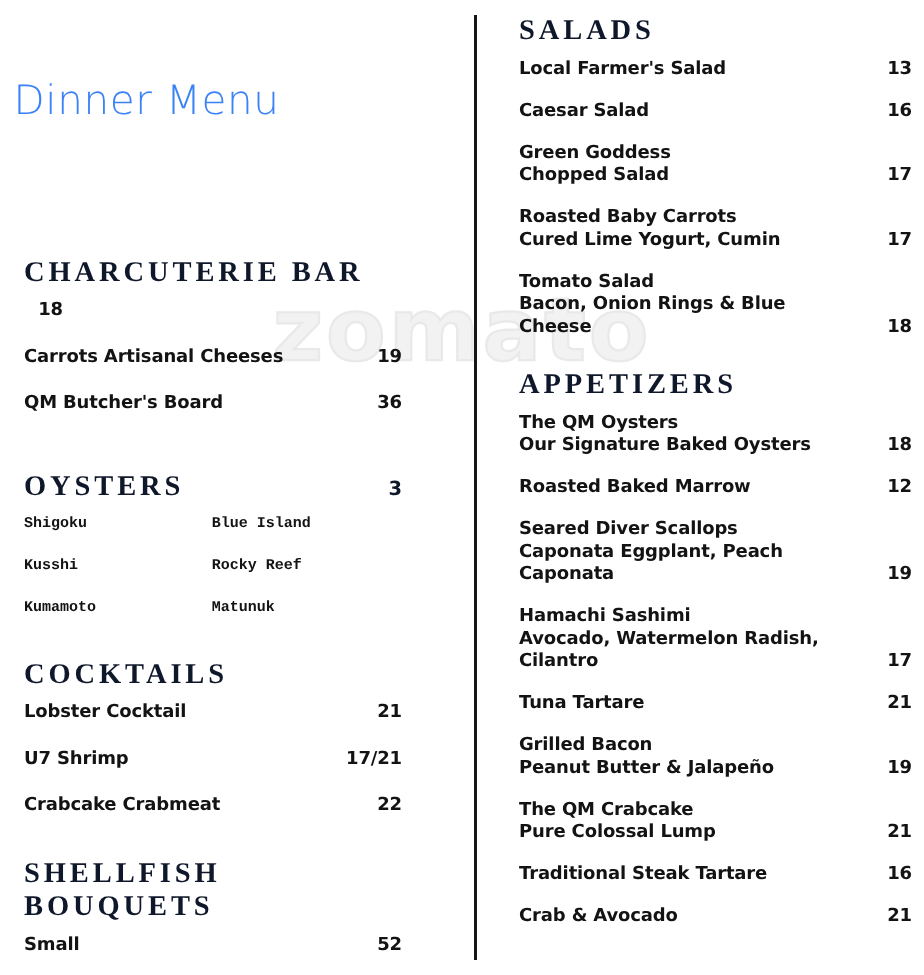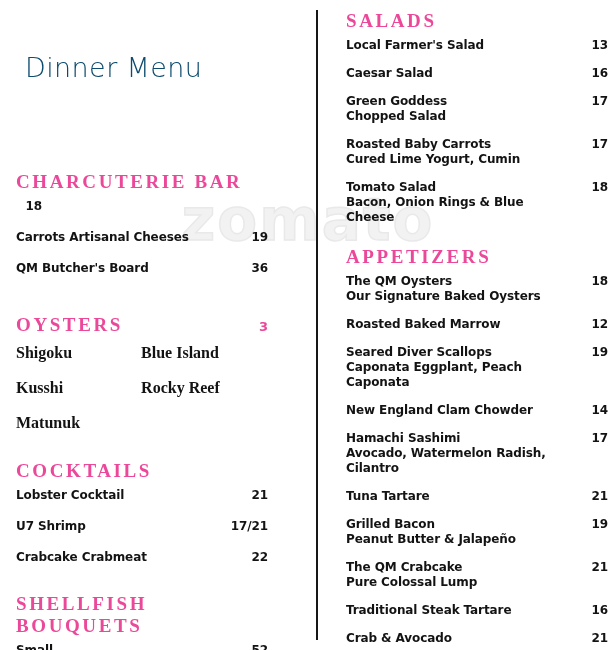--- a/index.html
+++ b/index.html
@@ -54,52 +54,52 @@
   }
   #left-column  { left: 8px;   width: 290px; }
   #right-column { left: 346px; width: 262px; }
 
   
   #page-title {
     font-family: "DejaVu Sans", sans-serif;
     font-size: 27px;
     font-weight: 300;
     letter-spacing: 0.4px;
-    color: #0c4a6e;
-    margin: 54px 0 0 17px;
+    color: #3b82f6;
+    margin: 54px 0 0 1px;
     line-height: 1;
   }
 
   
   .section { position: relative; }
 
   .section-head {
     display: flex;
     align-items: baseline;
     justify-content: space-between;
     font-family: "Liberation Serif", "DejaVu Serif", serif;
     font-weight: bold;
     font-size: 19px;
     letter-spacing: 2.6px;
-    color: #ec4899;
+    color: #0f172a;
     text-transform: uppercase;
   }
   .section-head .head-price {
     font-family: "DejaVu Sans", sans-serif;
     font-size: 13px;
     font-weight: bold;
     letter-spacing: 0;
   }
 
   
   .items { margin-top: 6px; }
 
   .item {
     display: flex;
-    align-items: flex-start;
+    align-items: flex-end;
     justify-content: space-between;
     font-family: "DejaVu Sans", sans-serif;
     font-weight: bold;
     font-size: 12px;
     line-height: 15px;
     color: #131313;
   }
   .item-text { flex: 1 1 auto; padding-right: 10px; }
   .item-name { display: block; letter-spacing: -0.1px; }
   .item-desc { display: block; letter-spacing: -0.1px; }
@@ -107,23 +107,23 @@
     flex: 0 0 auto;
     text-align: right;
     min-width: 26px;
     letter-spacing: -0.1px;
   }
 
   
   .grid-items { margin-top: 8px; }
   .grid-row {
     display: flex;
-    font-family: Liberation Serif, serif;
-    font-weight: bold;
-    font-size: 16px;
+    font-family: Liberation Mono, monospace;
+    font-weight: bold;
+    font-size: 10px;
     color: #131313;
   }
   .grid-row > span { display: block; }
   .grid-col-a { width: 138px; }
   .grid-col-b { width: 140px; }
 
   
   #left-column .section-charcuterie { margin: 90px 0 0 8px; width: 252px; }
   #left-column .section-charcuterie .item { margin-bottom: 16px; }
 
@@ -184,20 +184,21 @@
     <div class="grid-items">
       <div class="grid-row">
         <span class="grid-col-a">Shigoku</span>
         <span class="grid-col-b">Blue Island</span>
       </div>
       <div class="grid-row">
         <span class="grid-col-a">Kusshi</span>
         <span class="grid-col-b">Rocky Reef</span>
       </div>
       <div class="grid-row">
+        <span class="grid-col-a">Kumamoto</span>
         <span class="grid-col-b">Matunuk</span>
       </div>
     </div>
   </div>
 
   <div class="section section-cocktails">
     <div class="section-head">
       <span>COCKTAILS</span>
     </div>
     <div class="items">
@@ -302,26 +303,20 @@
       </div>
       <div class="item">
         <span class="item-text">
           <span class="item-name">Seared Diver Scallops</span>
           <span class="item-desc">Caponata Eggplant, Peach Caponata</span>
         </span>
         <span class="item-price">19</span>
       </div>
       <div class="item">
         <span class="item-text">
-          <span class="item-name">New England Clam Chowder</span>
-        </span>
-        <span class="item-price">14</span>
-      </div>
-      <div class="item">
-        <span class="item-text">
           <span class="item-name">Hamachi Sashimi</span>
           <span class="item-desc">Avocado, Watermelon Radish, Cilantro</span>
         </span>
         <span class="item-price">17</span>
       </div>
       <div class="item">
         <span class="item-text">
           <span class="item-name">Tuna Tartare</span>
         </span>
         <span class="item-price">21</span>

